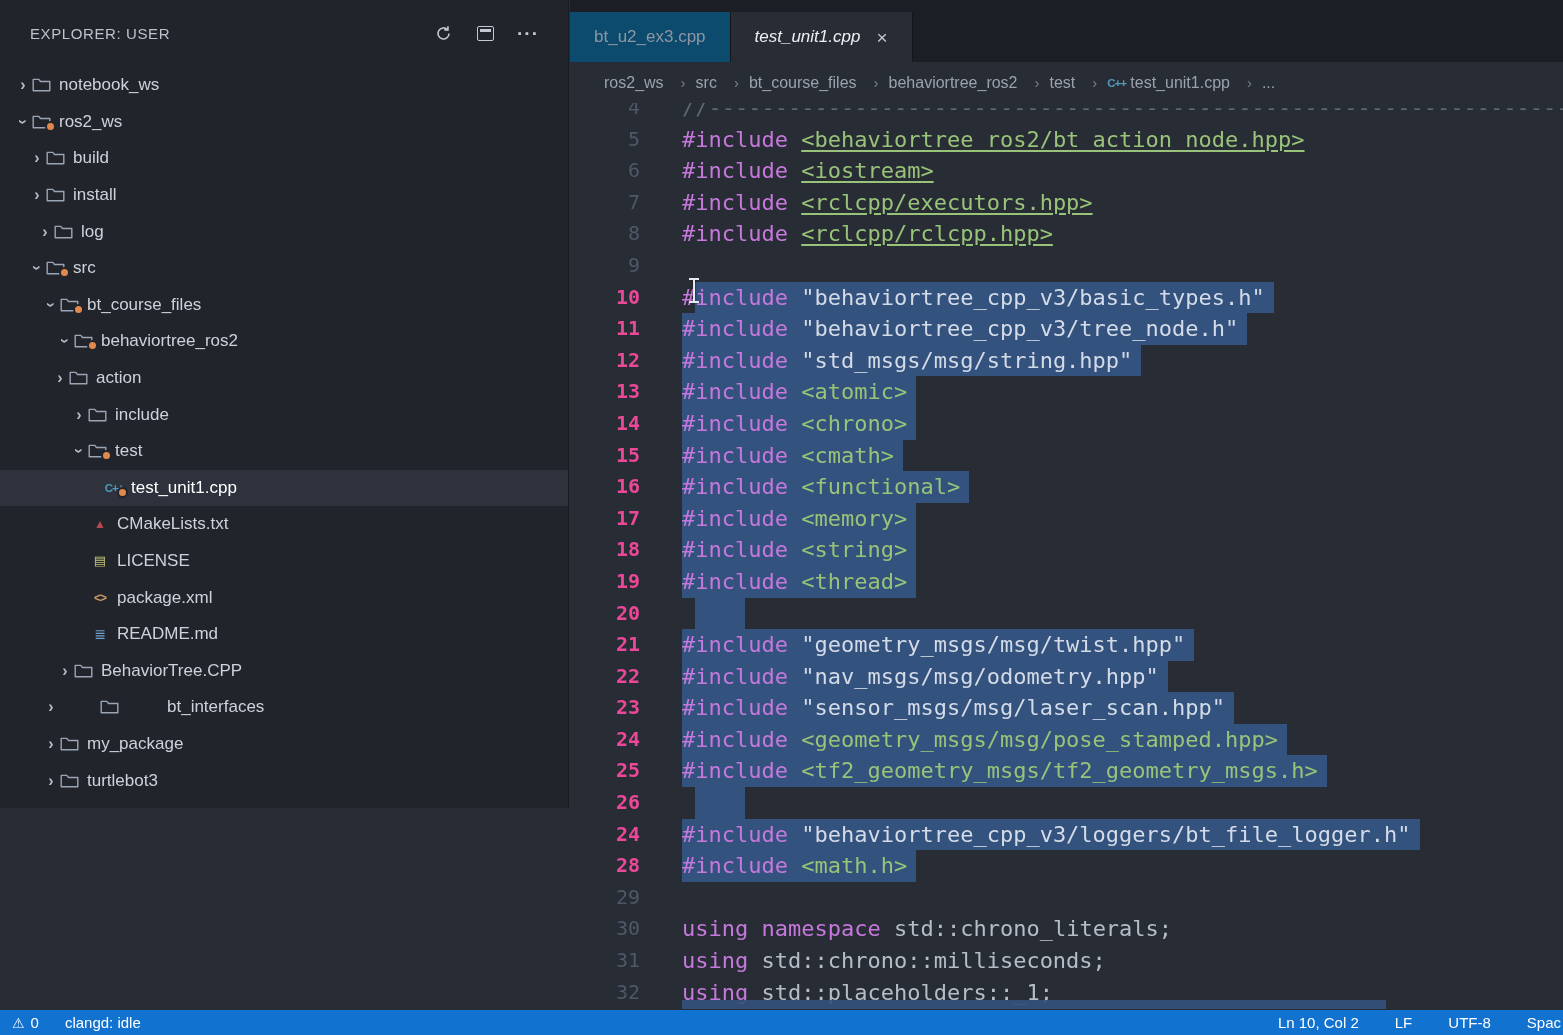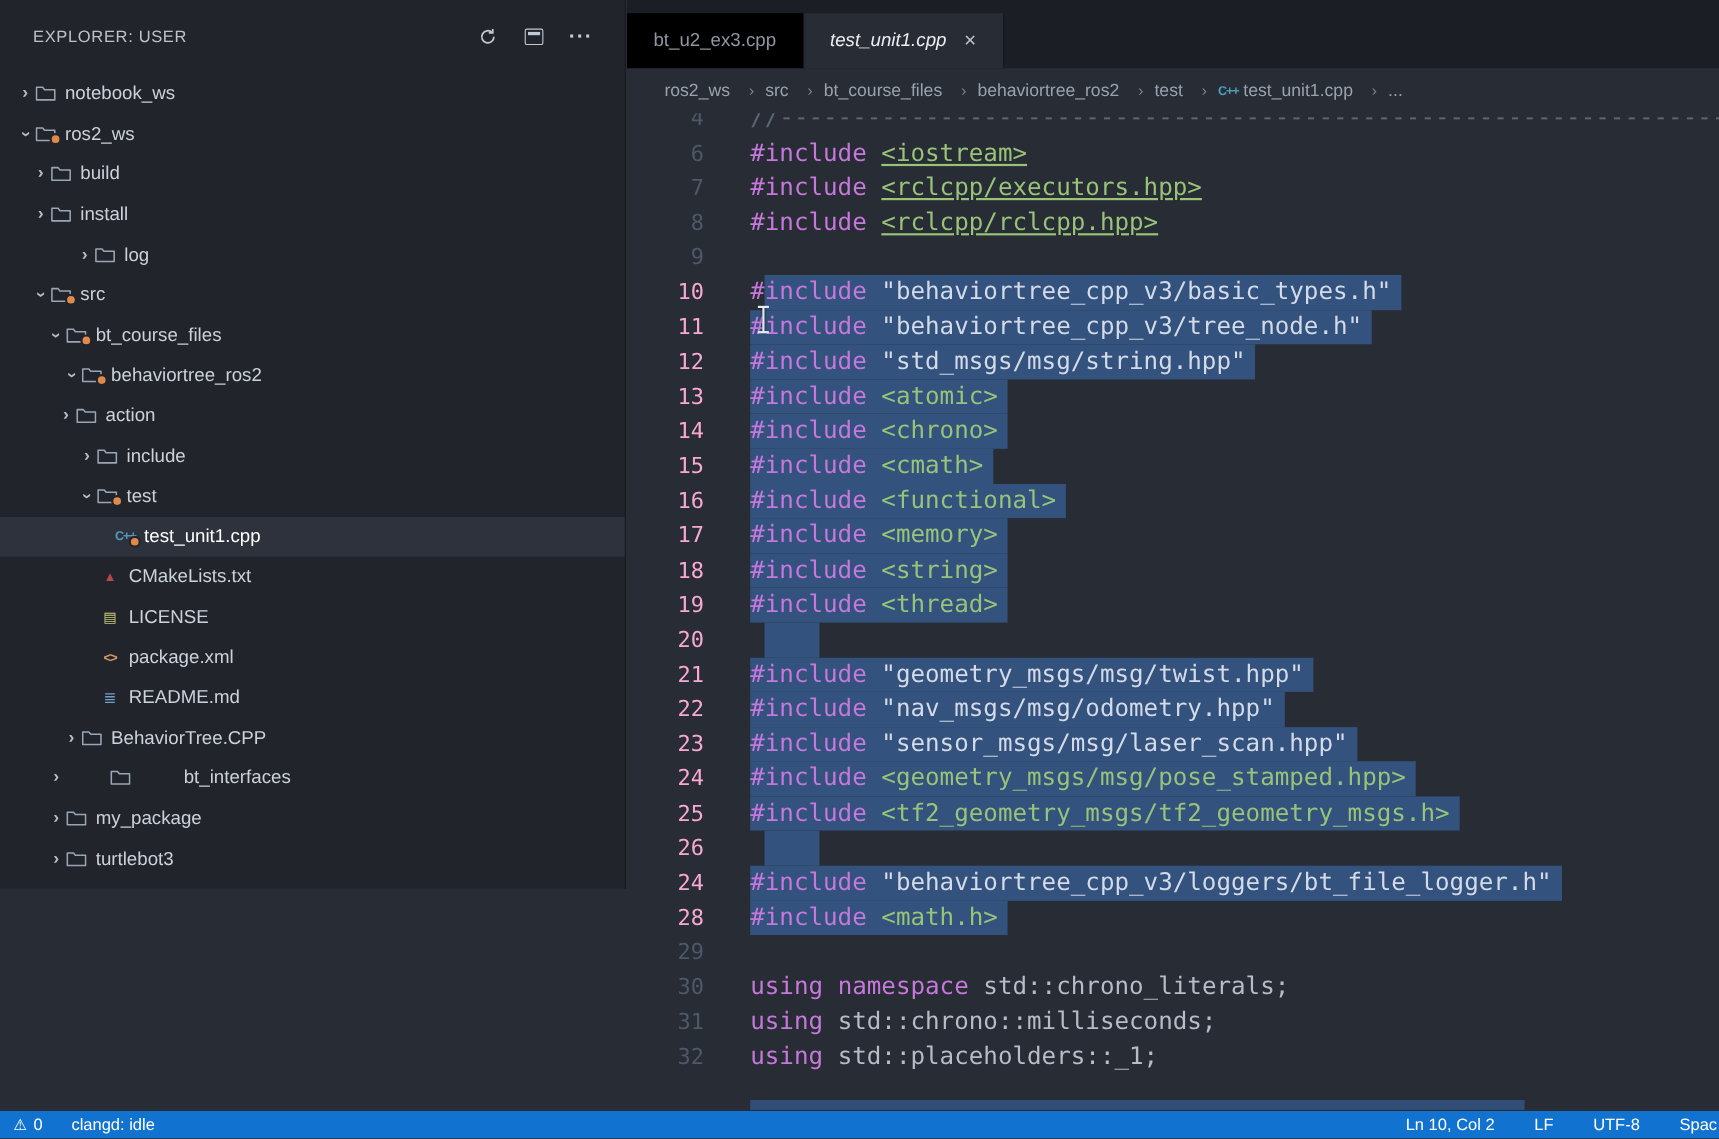--- a/index.html
+++ b/index.html
@@ -34,38 +34,38 @@
   .gi{display:inline-block;width:20px;text-align:center;font-size:13px;line-height:16px;}
   .gi-cpp{color:#519aba;font-weight:bold;font-size:11.5px;letter-spacing:-1px;}
   .gi-cmake{color:#b5484d;font-size:12px;}
   .gi-license{color:#c8c87a;}
   .gi-xml{color:#d19a66;font-weight:bold;font-size:12px;letter-spacing:-1px;}
   .gi-md{color:#6f9fc8;font-size:14px;}
 
   
   .editor{position:absolute;left:570px;top:0;right:0;height:1010px;background:#282c34;overflow:hidden;}
   .tabbar{height:62px;background:#1b1e24;display:flex;align-items:flex-end;}
-  .tab{height:50px;padding:0 24px;display:flex;align-items:center;gap:16px;background:#000000;
+  .tab{height:50px;padding:0 24px;display:flex;align-items:center;gap:16px;background:#0c4a6e;
     color:#8f96a3;font-size:17px;border-right:1px solid #14161a;cursor:pointer;}
   .tab.active{background:#282c34;color:#eceef2;font-style:italic;}
   .tab-close{font-style:normal;font-size:19px;color:#c0c6cf;line-height:19px;cursor:pointer;}
 
   .breadcrumb{height:41px;display:flex;align-items:center;padding-left:34px;color:#9aa2af;
     font-size:16px;}
   .crumb{display:inline-flex;align-items:center;gap:7px;cursor:pointer;}
   .crumb:not(:last-child)::after{content:"›";margin:0 10px;color:#7a8290;font-size:15px;}
   .crumb .gi{width:16px;}
 
   .code{position:absolute;top:103px;left:0;right:0;bottom:0;overflow:hidden;
     font-family:"DejaVu Sans Mono",monospace;font-size:22px;}
   .cl{height:31.6px;line-height:31.6px;white-space:pre;}
   .cl:first-child{margin-top:-11px;}
   .ln{display:inline-block;width:70px;text-align:right;color:#4f5869;font-size:20px;
     vertical-align:top;line-height:31.6px;}
-  .ln.hi{color:#f9a8d4;}
+  .ln.hi{color:#ec4899;font-weight:bold;}
   .ct{margin-left:42px;}
   .tk-kw{color:#c678dd;}
   .tk-inc{color:#98c379;}
   .tk-incu{color:#98c379;text-decoration:underline;text-underline-offset:3px;}
   .tk-str{color:#d4dbe8;}
   .tk-txt{color:#b6bdc9;}
   .tk-cmt{color:#5c6773;}
   .sel{display:inline-block;height:31.6px;line-height:31.6px;vertical-align:top;
     background:#33527d;padding-right:9px;}
   .sel-empty{width:50px;margin-left:13px;padding-right:0;}
@@ -139,21 +139,21 @@
         </div>
         <div class="row" style="padding-left: 28px;">
           <span class="chev"></span>
           <span class="ficon">
             <svg width="19" height="16" viewBox="0 0 19 16">
               <path d="M1.2 2.4h5.6l1.7 2.1h9.3v9.3H1.2z" fill="none" stroke="#9aa5b6" stroke-width="1.4" stroke-linejoin="round"></path>
             </svg>
           </span>
           <span class="lbl">install</span>
         </div>
-        <div class="row" style="padding-left: 36px; margin-left: 32px;">
+        <div class="row" style="padding-left: 36px;">
           <span class="chev"></span>
           <span class="ficon">
             <svg width="19" height="16" viewBox="0 0 19 16">
               <path d="M1.2 2.4h5.6l1.7 2.1h9.3v9.3H1.2z" fill="none" stroke="#9aa5b6" stroke-width="1.4" stroke-linejoin="round"></path>
             </svg>
           </span>
           <span class="lbl">log</span>
         </div>
         <div class="row" style="padding-left: 28px;">
           <span class="chev down"></span>
@@ -337,20 +337,21 @@
           <span class="gi gi-cpp">C++</span>
           <span>test_unit1.cpp</span>
         </span>
         <span class="crumb">
           <span>...</span>
         </span>
       </div>
 
     <div class="code">
         <div class="cl"><span class="ln">4</span><span class="ct"><span class="tk-cmt">//------------------------------------------------------------------------------------------</span></span></div>
+        <div class="cl"><span class="ln">5</span><span class="ct"><span class="tk-kw">#include </span><span class="tk-incu">&lt;behaviortree_ros2/bt_action_node.hpp&gt;</span></span></div>
         <div class="cl"><span class="ln">6</span><span class="ct"><span class="tk-kw">#include </span><span class="tk-incu">&lt;iostream&gt;</span></span></div>
         <div class="cl"><span class="ln">7</span><span class="ct"><span class="tk-kw">#include </span><span class="tk-incu">&lt;rclcpp/executors.hpp&gt;</span></span></div>
         <div class="cl"><span class="ln">8</span><span class="ct"><span class="tk-kw">#include </span><span class="tk-incu">&lt;rclcpp/rclcpp.hpp&gt;</span></span></div>
         <div class="cl"><span class="ln">9</span><span class="ct"></span></div>
         <div class="cl"><span class="ln hi">10</span><span class="ct"><span class="tk-kw">#</span><span class="sel"><span class="tk-kw">include </span><span class="tk-str">"behaviortree_cpp_v3/basic_types.h"</span></span></span></div>
         <div class="cl"><span class="ln hi">11</span><span class="ct"><span class="sel"><span class="tk-kw">#include </span><span class="tk-str">"behaviortree_cpp_v3/tree_node.h"</span></span></span></div>
         <div class="cl"><span class="ln hi">12</span><span class="ct"><span class="sel"><span class="tk-kw">#include </span><span class="tk-str">"std_msgs/msg/string.hpp"</span></span></span></div>
         <div class="cl"><span class="ln hi">13</span><span class="ct"><span class="sel"><span class="tk-kw">#include </span><span class="tk-inc">&lt;atomic&gt;</span></span></span></div>
         <div class="cl"><span class="ln hi">14</span><span class="ct"><span class="sel"><span class="tk-kw">#include </span><span class="tk-inc">&lt;chrono&gt;</span></span></span></div>
         <div class="cl"><span class="ln hi">15</span><span class="ct"><span class="sel"><span class="tk-kw">#include </span><span class="tk-inc">&lt;cmath&gt;</span></span></span></div>

